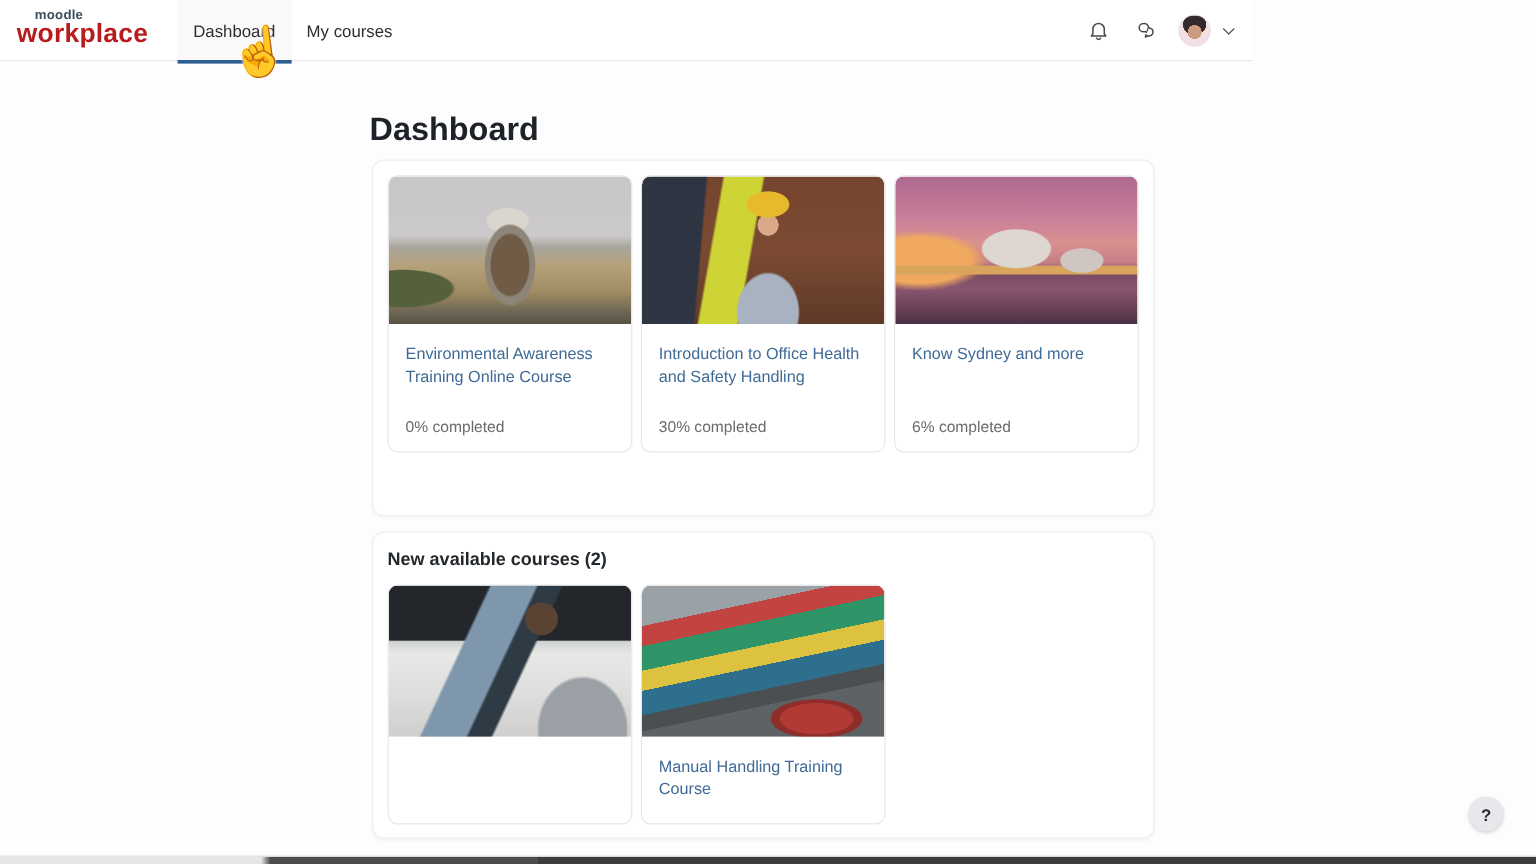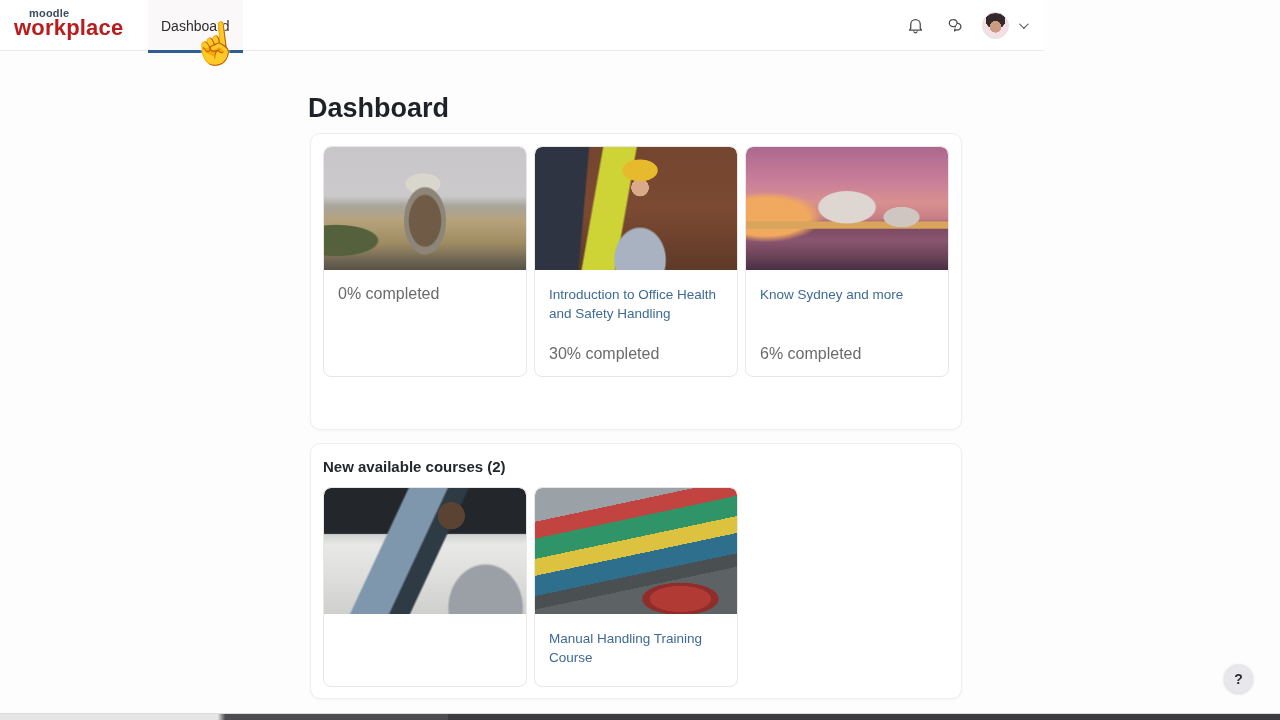--- a/index.html
+++ b/index.html
@@ -75,21 +75,21 @@
   .card {
     width:204px; background:#fff; border:1px solid #e7e7e7; border-radius:8px;
     display:flex; flex-direction:column; overflow:hidden; cursor:pointer;
   }
   .section-1 .card { height:231px; }
   .section-2 .card { height:200px; }
   .card-img { width:100%; height:123px; flex:none; border-radius:7px 7px 0 0; }
   .section-2 .card-img { height:126px; }
   .card-body { flex:1; display:flex; flex-direction:column; justify-content:space-between; padding:15px 14px 13px 14px; }
   .card-title { font-size:13.5px; line-height:19px; color:#3f6a96; text-decoration:none; }
-  .card-progress { font-size:16px; color:#6b6b6b; }
+  .card-progress { font-size:13px; color:#6b6b6b; }
 
   
   .ph-ship {
     background:
       radial-gradient(ellipse 70px 26px at 6% 76%, #55603c 0 58%, transparent 62%),
       radial-gradient(ellipse 30px 48px at 50% 60%, #705c46 0 52%, #8d8578 56% 68%, transparent 72%),
       radial-gradient(ellipse 25px 15px at 49% 30%, #d9d6cd 0 68%, transparent 72%),
       linear-gradient(180deg, #c9c6c9 0%, #ccc9cc 40%, #a8a59c 48%, #b5a27b 60%, #a08c63 78%, #6e6654 92%, #585245 100%);
   }
   .ph-safety {
@@ -147,20 +147,23 @@
   <header class="navbar">
     <div class="logo">
       <span class="moodle">moodle</span>
       <span class="workplace">workplace</span>
     </div>
 
     <nav class="nav-tabs">
       <div class="nav-tab active">
         <span>Dashboard</span>
       </div>
+      <div class="nav-tab">
+        <span>My courses</span>
+      </div>
     </nav>
 
     <div class="nav-right">
       <div class="icon-btn">
         <svg viewBox="0 0 24 24">
             <path d="M18 15.5v-5a6 6 0 1 0-12 0v5l-1.6 2.2h15.2z"></path>
             <path d="M10 20a2.2 2.2 0 0 0 4 0"></path>
           </svg>
       </div>
       <div class="icon-btn">
@@ -177,20 +180,21 @@
   <div class="hand-cursor">☝</div>
 
   <h1 class="page-title">Dashboard</h1>
 
   <section class="section section-1">
     <div class="cards">
 
       <article class="card">
         <div class="card-img ph-ship"></div>
         <div class="card-body">
+          <a class="card-title">Environmental Awareness Training Online Course</a>
           <div class="card-progress">0% completed</div>
         </div>
       </article>
 
       <article class="card">
         <div class="card-img ph-safety"></div>
         <div class="card-body">
           <a class="card-title">Introduction to Office Health and Safety Handling</a>
           <div class="card-progress">30% completed</div>
         </div>

